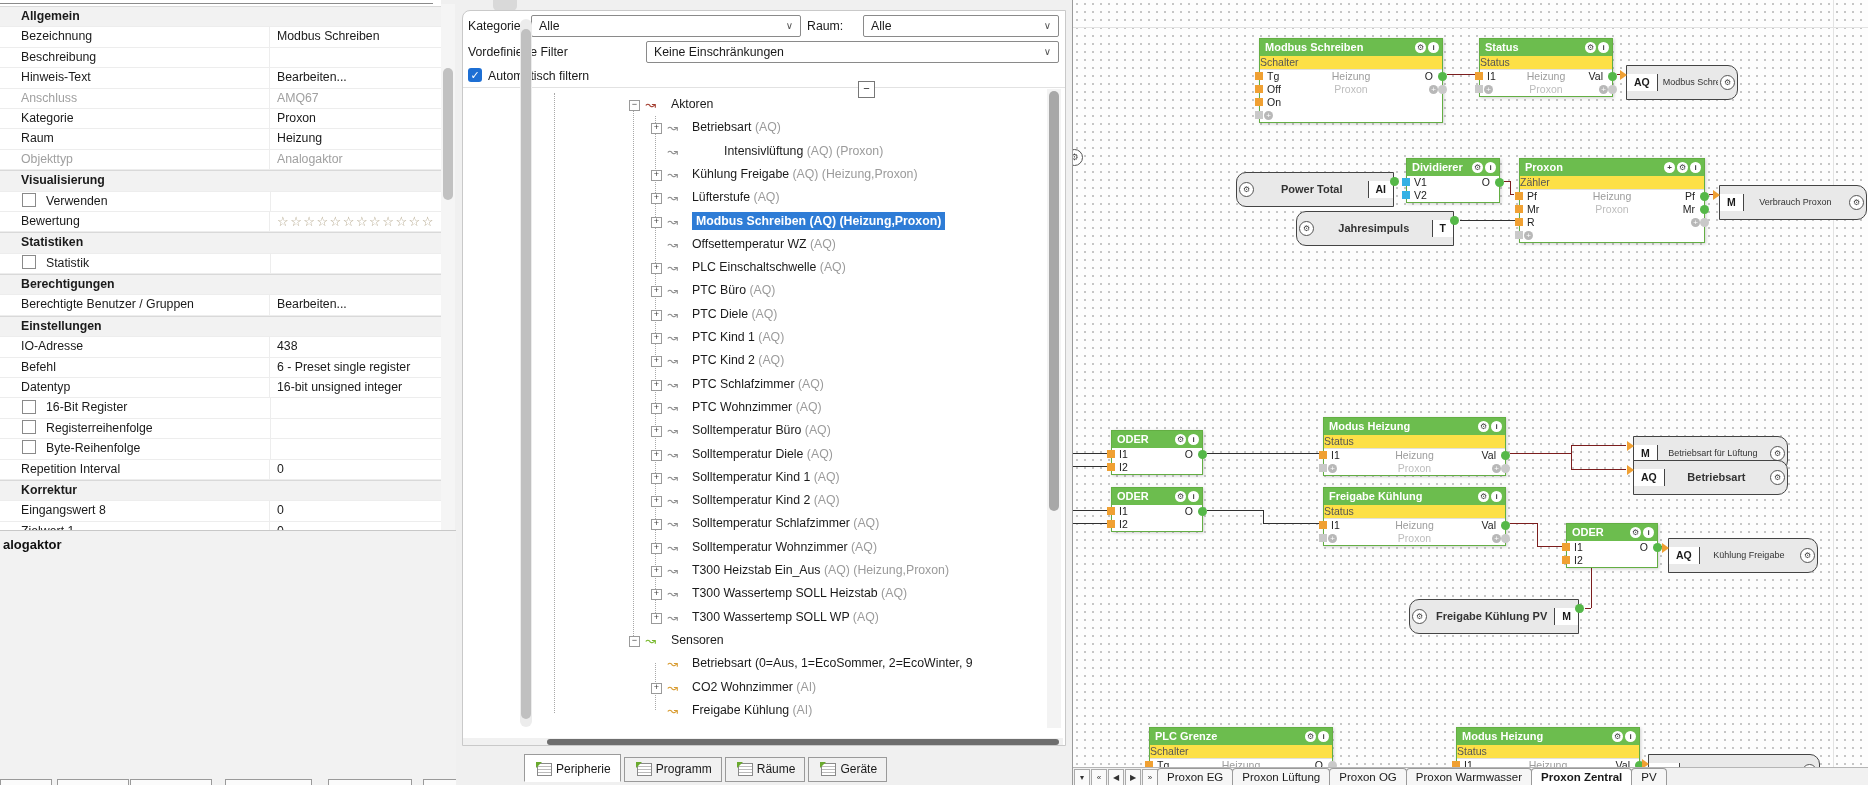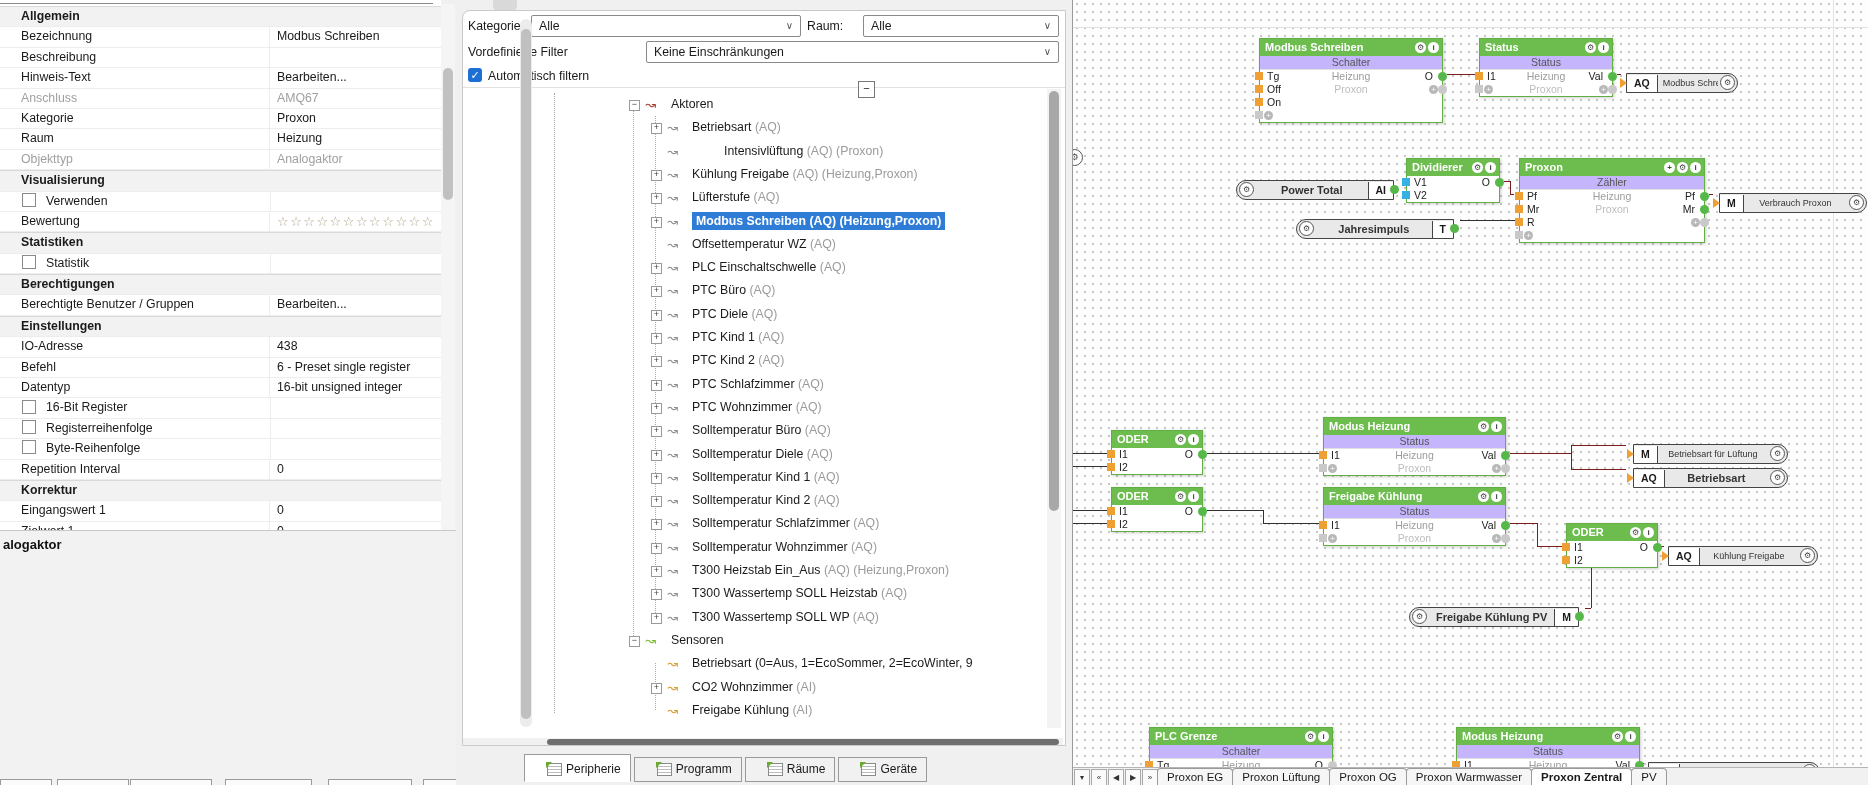--- a/index.html
+++ b/index.html
@@ -52,57 +52,57 @@
   #collapseBtn{position:absolute;left:395px;top:70px;width:15px;height:15px;border:1px solid #777;
                background:#fff;font-size:11px;line-height:13px;text-align:center;color:#222;}
   #slimScroll{position:absolute;left:57px;top:8px;width:12px;height:708px;background:#ececec;border-radius:6px;}
   #slimThumb{position:absolute;left:1px;top:10px;width:10px;height:690px;background:#c0c0c0;border-radius:5px;}
   #vScroll{position:absolute;left:584px;top:78px;width:14px;height:639px;background:#f3f3f3;}
   #vThumb{position:absolute;left:2px;top:2px;width:10px;height:420px;background:#a8a8a8;border-radius:5px;}
   #hScroll{position:absolute;left:0px;top:727px;width:600px;height:8px;background:#f1f1f1;}
   #hThumb{position:absolute;left:84px;top:1px;width:512px;height:6px;background:#6e6e6e;border-radius:3px;}
   
   #midTabs{position:absolute;left:68px;top:748px;height:34px;display:flex;align-items:flex-end;}
-  .mtab{position:relative;border:1px solid #9a9a9a;background:#f1f1f1;padding:4px 9px 5px 22px;
+  .mtab{position:relative;border:1px solid #9a9a9a;background:#f1f1f1;padding:4px 9px 5px 12px;
         margin-right:3px;white-space:nowrap;font-size:12px;display:flex;align-items:center;}
   .mtab.active{background:#fff;padding-top:7px;border-bottom-color:#fff;}
   .formico{display:inline-block;width:13px;height:11px;border:1px solid #8a8a8a;margin-right:4px;
            background:repeating-linear-gradient(#fff 0 2px,#bbb 2px 3px);position:relative;}
   .formico:after{content:"";position:absolute;left:-2px;top:-2px;border-style:solid;
                  border-width:6px 6px 0 0;border-color:#6aaa2e transparent transparent transparent;}
   
   #canvas{position:absolute;left:1072px;top:0;width:796px;height:785px;background:#fdfdfd;
           border-left:1px solid #9a9a9a;overflow:hidden;
           background-image:radial-gradient(circle,#c6c6c6 1px,transparent 1.2px);background-size:8px 8px;}
   .faintV{position:absolute;top:0;width:1px;height:767px;background:#e3e3e3;}
   .faintH{position:absolute;left:0;width:796px;height:1px;background:#e3e3e3;}
   .wire{position:absolute;}
   .fb{position:absolute;background:#fff;border:1px solid #63ae43;box-shadow:1px 1px 3px rgba(0,0,0,.18);}
   .fb-h{height:17px;background:#6cbd4e;color:#fff;font-weight:bold;font-size:11px;line-height:17px;
         padding:0 3px 0 5px;display:flex;white-space:nowrap;}
   .fb-h .sp{flex:1;}
   .fb-ic{width:11px;height:11px;border-radius:50%;background:#fff;color:#444;font-size:8px;line-height:11px;
          text-align:center;margin:3px 0 0 2px;font-weight:bold;}
-  .fb-band{height:13px;background:#c4b5fd;color:#555;font-size:10.5px;line-height:13px;text-align:center;
+  .fb-band{height:13px;background:#fde047;color:#555;font-size:10.5px;line-height:13px;text-align:left;
            border-bottom:1px solid #e0e0e0;white-space:nowrap;overflow:hidden;}
   .fb-row{position:relative;height:13px;font-size:10.5px;line-height:13px;}
   .fb-inl{position:absolute;left:7px;color:#222;}
   .fb-outl{position:absolute;right:9px;color:#222;}
   .fb-mid{position:absolute;left:18%;right:18%;text-align:center;color:#9c9c9c;overflow:hidden;white-space:nowrap;}
   .fb-mid.dim{color:#bdbdbd;}
   .pin{position:absolute;left:-5px;top:2px;width:8px;height:8px;}
   .pin.orange{background:#f0a032;} .pin.blue{background:#35b1e4;} .pin.gray{background:#c9c9c9;}
   .pout{position:absolute;right:-5px;top:2px;width:9px;height:9px;border-radius:50%;}
   .pout.green{background:#55b848;} .pout.gray{background:#c9c9c9;}
   .plusico{position:absolute;width:9px;height:9px;border-radius:50%;background:#b8b8b8;color:#fff;
            font-size:8px;line-height:9px;text-align:center;top:2px;}
   .plusico.l{left:4px;} .plusico.r{right:4px;}
   
-  .tag{position:absolute;height:20px;border:1px solid #444;background:#e9e9e9;display:flex;
-       box-sizing:border-box;align-items:flex-end;margin-top:8px;}
+  .tag{position:absolute;height:35px;border:1px solid #444;background:#e9e9e9;display:flex;
+       box-sizing:border-box;align-items:center;}
   .tag.in{border-radius:10px 0 0 10px;}
   .tag.out{border-radius:0 10px 10px 0;}
   .tag .ttype{background:#fff;font-weight:bold;font-size:10.5px;line-height:17px;padding:0 7px;white-space:nowrap;}
   .tag.out .ttype{border-right:1px solid #444;}
   .tag.in .ttype{border-left:1px solid #444;}
   .tag .tlabel{flex:1;font-size:9px;line-height:17px;padding:0 5px;color:#333;white-space:nowrap;
                overflow:hidden;text-align:center;}
   .tag .tlabel.big{font-size:11px;font-weight:bold;}
   .tag .tgear{width:13px;height:13px;border:1px solid #555;border-radius:50%;background:#fff;margin:2px 2px;
               font-size:8px;line-height:13px;text-align:center;color:#444;flex:none;}
@@ -207,21 +207,21 @@
           <div class="plab"><span class="pcheck"></span>Byte-Reihenfolge</div>
         </div>
         <div class="prow ">
           <div class="plab">Repetition Interval</div>
           <div class="pval">0</div>
         </div>
         <div class="prow section">
           <div class="plab">Korrektur</div>
         </div>
         <div class="prow ">
-          <div class="plab">Eingangswert 1</div>
+          <div class="plab">Eingangswert 8</div>
           <div class="pval">0</div>
         </div>
         <div class="prow ">
           <div class="plab">Zielwert 1</div>
           <div class="pval">0</div>
         </div>
         <div class="prow ">
           <div class="plab">Eingangswert 2</div>
           <div class="pval">100</div>
         </div>

